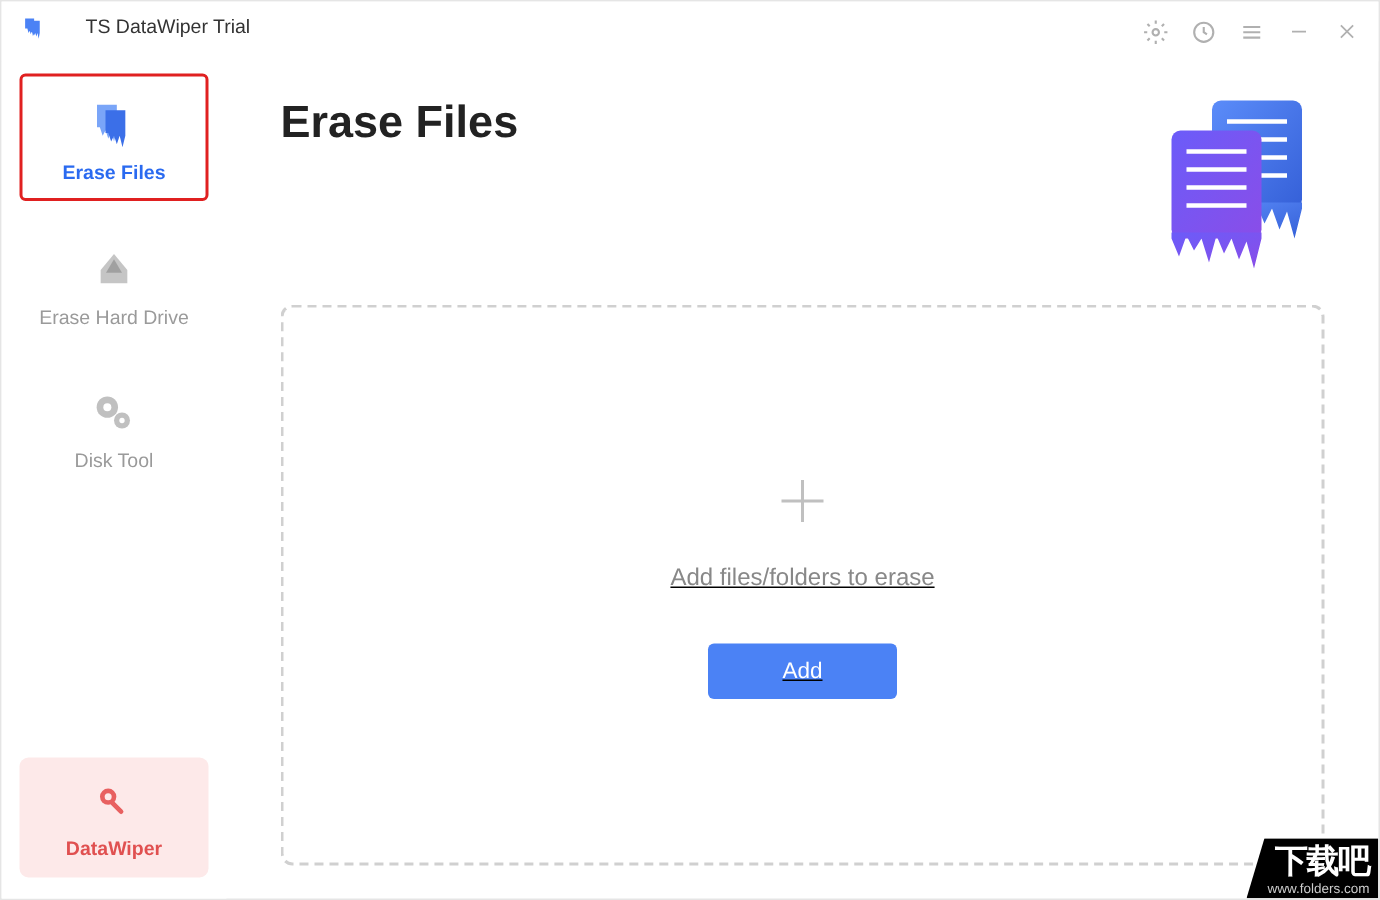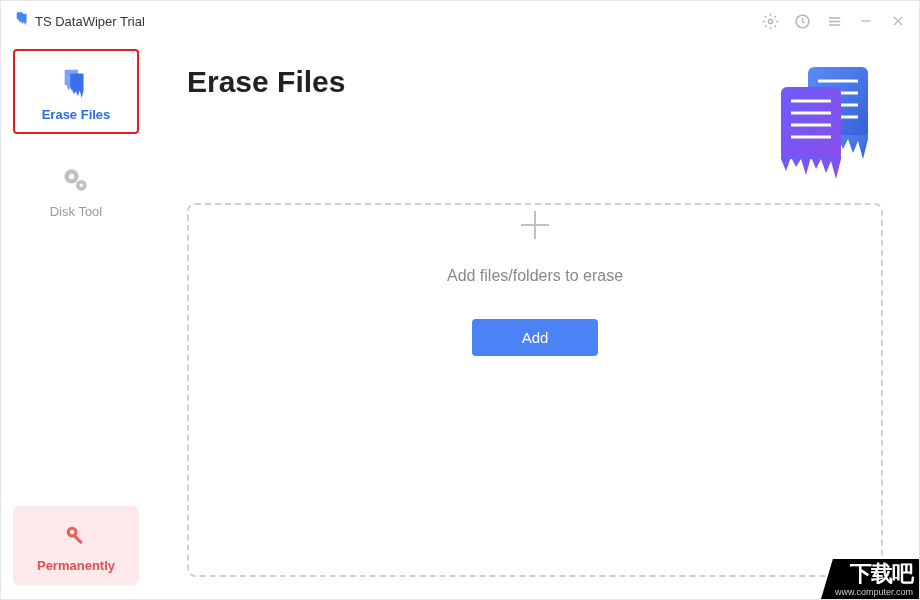--- a/index.html
+++ b/index.html
@@ -1,19 +1,19 @@
 <!DOCTYPE html>
 <html><head>
   <meta charset="utf-8">
   <style>
     * { margin: 0; padding: 0; box-sizing: border-box; }
     body { font-family: -apple-system, BlinkMacSystemFont, "Segoe UI", sans-serif; background: #fff; width: 920px; height: 600px; overflow: hidden; border: 1px solid #e5e5e5; position: relative; }
     
     .titlebar { height: 40px; display: flex; align-items: center; justify-content: space-between; padding: 0 12px; background: #fff; }
-    .titlebar-left { display: flex; align-items: center; gap: 4px; }
+    .titlebar-left { display: flex; align-items: flex-start; gap: 26px; }
     .titlebar-title { font-size: 13px; color: #333; }
     .titlebar-right { display: flex; align-items: center; gap: 14px; color: #b0b0b0; }
     .titlebar-icon { cursor: pointer; display: flex; align-items: center; justify-content: center; width: 18px; height: 18px; }
     
     .app-body { display: flex; height: 560px; }
     
     .sidebar { width: 150px; background: #fff; display: flex; flex-direction: column; padding: 8px 12px 16px 12px; }
     .sidebar-item { display: flex; flex-direction: column; align-items: center; padding: 14px 6px 10px 6px; margin-bottom: 14px; cursor: pointer; border-radius: 4px; }
     .sidebar-item.active { border: 2px solid #e02020; }
     .sidebar-icon { width: 36px; height: 36px; margin-bottom: 6px; display: flex; align-items: center; justify-content: center; }
@@ -23,21 +23,21 @@
     .sidebar-activation { background: #fde9e9; border-radius: 6px; padding: 16px 6px 12px 6px; display: flex; flex-direction: column; align-items: center; cursor: pointer; }
     .sidebar-activation .sidebar-label { color: #e05050; font-weight: 600; margin-top: 4px; }
     
     .main { flex: 1; padding: 18px 36px 24px 36px; display: flex; flex-direction: column; position: relative; }
     .main-header { display: flex; justify-content: space-between; align-items: flex-start; margin-bottom: 24px; }
     .main-text { padding-top: 6px; }
     .main-title { font-size: 30px; font-weight: 700; color: #222; margin-bottom: 8px; }
     .main-subtitle { font-size: 14px; color: #888; }
     .main-illustration { width: 120px; height: 120px; flex-shrink: 0; }
     
-    .dropzone { flex: 1; border: 2px dashed #d0d0d0; border-radius: 8px; display: flex; flex-direction: column; align-items: center; gap: 18px; }
+    .dropzone { flex: 1; border: 2px dashed #d0d0d0; border-radius: 8px; display: flex; flex-direction: column; align-items: center; justify-content: center; gap: 18px; text-decoration: underline; }
     .dropzone-icon { color: #c0c0c0; }
     .dropzone-text { font-size: 16px; color: #888; }
     .add-btn { background: #4b82f5; color: #fff; border: none; padding: 10px 50px; font-size: 15px; border-radius: 4px; cursor: pointer; margin-top: 16px; }
     
     .watermark { position: absolute; right: 0; bottom: 0; background: #000; color: #fff; font-size: 11px; padding: 2px 6px 1px 14px; line-height: 1.2; text-align: right; clip-path: polygon(12px 0, 100% 0, 100% 100%, 0 100%); }
     .watermark-big { font-size: 22px; font-weight: 900; letter-spacing: -1px; }
     .watermark-small { font-size: 9px; color: #ccc; }
   </style>
 </head>
 <body>
@@ -91,20 +91,29 @@
     <div class="sidebar-item active">
       <div class="sidebar-icon">
         <svg width="34" height="34" viewBox="0 0 36 36">
             <path d="M6 4 L20 4 L20 22 L18 30 L16 22 L14 28 L12 22 L10 26 L8 20 L6 20 Z" fill="#7aa5f8"></path>
             <path d="M12 8 L26 8 L26 26 L24 34 L22 26 L20 32 L18 26 L16 30 L14 24 L12 24 Z" fill="#3b6fe8"></path>
           </svg>
       </div>
       <div class="sidebar-label">Erase Files</div>
     </div>
 
+    <div class="sidebar-item">
+      <div class="sidebar-icon">
+        <svg width="32" height="32" viewBox="0 0 36 36">
+            <path d="M8 28 L28 28 L28 18 L18 6 L8 18 Z" fill="#c5c5c5"></path>
+            <path d="M12 20 L24 20 L18 10 Z" fill="#a0a0a0"></path>
+          </svg>
+      </div>
+      <div class="sidebar-label">Erase Hard Drive</div>
+    </div>
 
 
     <div class="sidebar-item">
       <div class="sidebar-icon">
         <svg width="32" height="32" viewBox="0 0 36 36" fill="#c0c0c0">
             <circle cx="13" cy="14" r="8"></circle>
             <circle cx="13" cy="14" r="3" fill="#fff"></circle>
             <circle cx="24" cy="24" r="6"></circle>
             <circle cx="24" cy="24" r="2" fill="#fff"></circle>
           </svg>
@@ -115,21 +124,21 @@
     <div class="sidebar-spacer"></div>
 
     <div class="sidebar-activation">
       <div>
         <svg width="28" height="28" viewBox="0 0 36 36">
             <circle cx="13" cy="13" r="7" fill="#e86060"></circle>
             <circle cx="13" cy="13" r="3" fill="#fde9e9"></circle>
             <rect x="17" y="16" width="14" height="4" rx="2" fill="#e86060" transform="rotate(45 17 16)"></rect>
           </svg>
       </div>
-      <div class="sidebar-label">Permanently</div>
+      <div class="sidebar-label">DataWiper</div>
     </div>
   </div>
 
   <div class="main">
     <div class="main-header">
       <div class="main-text">
         <h1 class="main-title">Erase Files</h1>
       </div>
       <div class="main-illustration">
         <svg width="120" height="120" viewBox="0 0 120 120">
@@ -171,14 +180,14 @@
           </svg>
       </div>
       <div class="dropzone-text">Add files/folders to erase</div>
       <button class="add-btn">Add</button>
     </div>
   </div>
 </div>
 
 <div class="watermark">
   <div class="watermark-big">下载吧</div>
-  <div class="watermark-small">www.computer.com</div>
+  <div class="watermark-small">www.folders.com</div>
 </div>
 
 </body></html>

